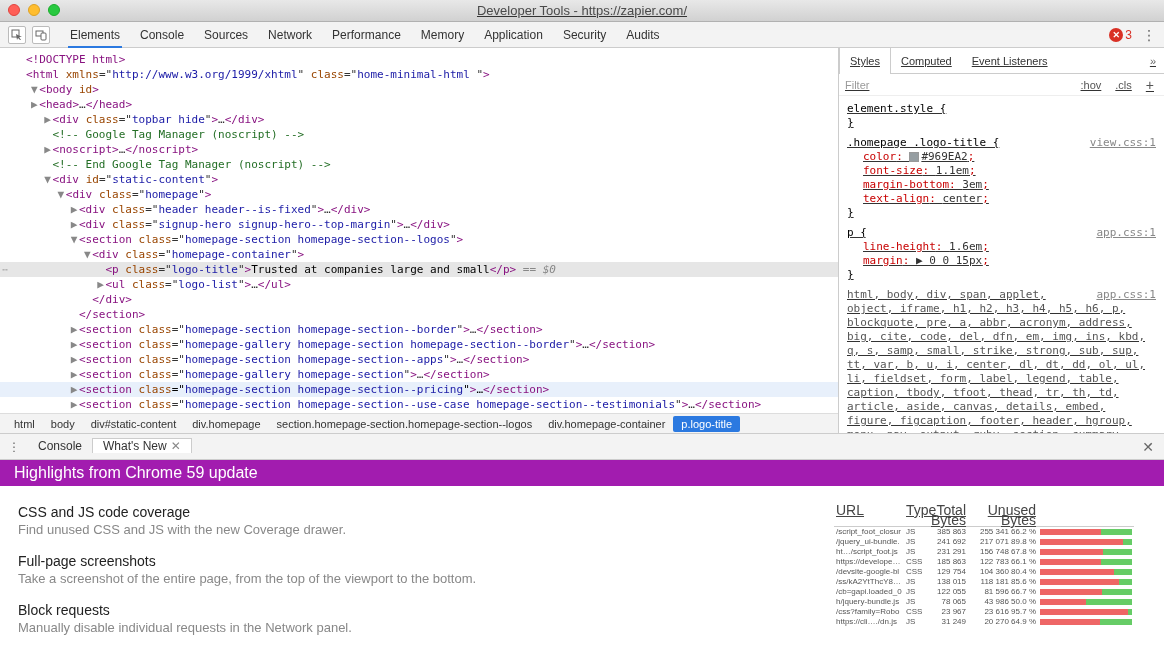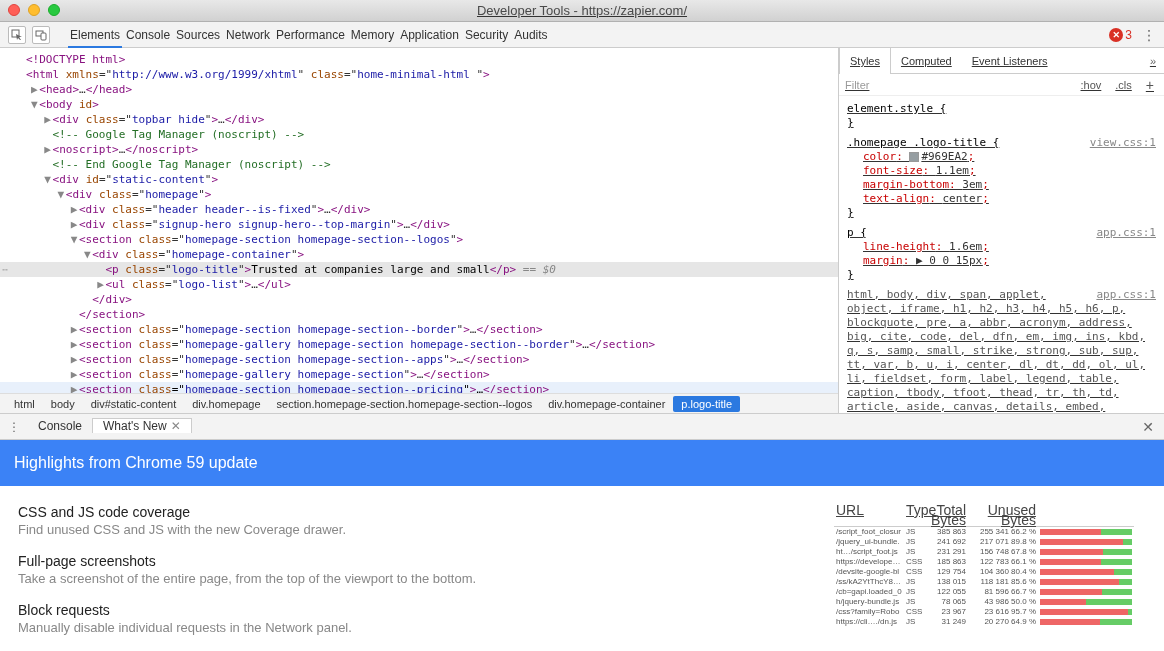--- a/index.html
+++ b/index.html
@@ -34,21 +34,21 @@
 .toolbar {
   height: 26px;
   background: #f3f3f3;
   border-bottom: 1px solid #ccc;
   display: flex;
   align-items: center;
   padding: 0 8px;
 }
 .toolbar .picker { display:flex; gap:6px; margin-right:18px; }
 .picker-btn { width:18px; height:18px; border:1px solid #bbb; border-radius:2px; display:flex; align-items:center; justify-content:center; color:#666; background:#fff; font-size:10px; }
-.toolbar .tabs { display:flex; gap:2px; }
+.toolbar .tabs { display:flex; gap:16px; }
 .toolbar .tab { color:#333; font-size:12px; padding:0 2px; cursor:default; height:26px; line-height:26px; }
 .toolbar .tab.active { color:#333; border-bottom:2px solid #2b79e0; }
 .toolbar .spacer { flex:1; }
 .toolbar .err { display:flex; align-items:center; color:#d93025; font-size:12px; gap:2px; }
 .err-icon { width:14px; height:14px; border-radius:50%; background:#d93025; color:#fff; display:inline-flex; align-items:center; justify-content:center; font-size:9px; font-weight:bold; }
 .toolbar .kebab { margin-left:10px; color:#666; font-size:14px; }
 
 .main {
   flex:1;
   display:flex;
@@ -135,21 +135,21 @@
   display:flex;
   flex-direction:column;
 }
 .drawer-tabs { height:26px; border-bottom:1px solid #ccc; display:flex; align-items:center; background:#f3f3f3; }
 .drawer-tabs .dkebab { padding:0 8px; color:#666; }
 .drawer-tabs .dtab { padding:0 10px; line-height:21px; color:#333; }
 .drawer-tabs .dtab.active { background:#fff; border:1px solid #ccc; border-bottom:none; height:22px; margin-bottom:-1px; }
 .drawer-tabs .dclose { margin-left:4px; color:#888; cursor:default; }
 .drawer-tabs .spacer { flex:1; }
 .drawer-tabs .closex { padding:0 10px; color:#666; font-size:14px; }
-.banner { background:#3b82f6; color:#fff; font-size:16px; padding:14px 14px; }
+.banner { background:#a21caf; color:#fff; font-size:16px; padding:4px 14px; }
 .drawer-content { display:flex; padding:18px 0 0 18px; gap:12px; overflow:hidden; }
 .features { flex:1; }
 .feat-title { font-size:14px; color:#222; margin-bottom:2px; }
 .feat-desc { font-size:13px; color:#888; margin-bottom:16px; }
 
 .covwrap { width:300px; margin-left:auto; margin-right:30px; font-size:8px; color:#555; line-height:10px; }
 .covhead { display:flex; border-bottom:1px solid #ccc; padding:1px 0; font-size:14px; color:#444;text-decoration:underline; }
 .covhead div { padding:0 2px; }
 .covrow { display:flex; align-items:center; padding:0; }
 .covrow div { padding:0 2px; overflow:hidden; white-space:nowrap; text-overflow:ellipsis; }
@@ -205,22 +205,22 @@
     <span>3</span>
   </div>
   <div class="kebab">⋮</div>
 </div>
 
 <div class="main">
   <div class="elements">
     <div class="dom" id="dom">
         <div class="line"><span class="arr"> </span><span class="punct">&lt;!DOCTYPE html&gt;</span></div>
         <div class="line"><span class="arr"> </span><span class="punct">&lt;</span><span class="tag">html</span> <span class="attr">xmlns</span>="<span class="val">http://www.w3.org/1999/xhtml</span>" <span class="attr">class</span>="<span class="val">home-minimal-html </span>"<span class="punct">&gt;</span></div>
+        <div class="line">  <span class="arr">▼</span><span class="punct">&lt;</span><span class="tag">body</span> <span class="attr">id</span><span class="punct">&gt;</span></div>
         <div class="line">  <span class="arr">▶</span><span class="punct">&lt;</span><span class="tag">head</span><span class="punct">&gt;</span>…<span class="punct">&lt;/</span><span class="tag">head</span><span class="punct">&gt;</span></div>
-        <div class="line">  <span class="arr">▼</span><span class="punct">&lt;</span><span class="tag">body</span> <span class="attr">id</span><span class="punct">&gt;</span></div>
         <div class="line">    <span class="arr">▶</span><span class="punct">&lt;</span><span class="tag">div</span> <span class="attr">class</span>="<span class="val">topbar hide</span>"<span class="punct">&gt;</span>…<span class="punct">&lt;/</span><span class="tag">div</span><span class="punct">&gt;</span></div>
         <div class="line">    <span class="arr"> </span><span class="cm">&lt;!-- Google Tag Manager (noscript) --&gt;</span></div>
         <div class="line">    <span class="arr">▶</span><span class="punct">&lt;</span><span class="tag">noscript</span><span class="punct">&gt;</span>…<span class="punct">&lt;/</span><span class="tag">noscript</span><span class="punct">&gt;</span></div>
         <div class="line">    <span class="arr"> </span><span class="cm">&lt;!-- End Google Tag Manager (noscript) --&gt;</span></div>
         <div class="line">    <span class="arr">▼</span><span class="punct">&lt;</span><span class="tag">div</span> <span class="attr">id</span>="<span class="val">static-content</span>"<span class="punct">&gt;</span></div>
         <div class="line">      <span class="arr">▼</span><span class="punct">&lt;</span><span class="tag">div</span> <span class="attr">class</span>="<span class="val">homepage</span>"<span class="punct">&gt;</span></div>
         <div class="line">        <span class="arr">▶</span><span class="punct">&lt;</span><span class="tag">div</span> <span class="attr">class</span>="<span class="val">header header--is-fixed</span>"<span class="punct">&gt;</span>…<span class="punct">&lt;/</span><span class="tag">div</span><span class="punct">&gt;</span></div>
         <div class="line">        <span class="arr">▶</span><span class="punct">&lt;</span><span class="tag">div</span> <span class="attr">class</span>="<span class="val">signup-hero signup-hero--top-margin</span>"<span class="punct">&gt;</span>…<span class="punct">&lt;/</span><span class="tag">div</span><span class="punct">&gt;</span></div>
         <div class="line">        <span class="arr">▼</span><span class="punct">&lt;</span><span class="tag">section</span> <span class="attr">class</span>="<span class="val">homepage-section homepage-section--logos</span>"<span class="punct">&gt;</span></div>
         <div class="line">          <span class="arr">▼</span><span class="punct">&lt;</span><span class="tag">div</span> <span class="attr">class</span>="<span class="val">homepage-container</span>"<span class="punct">&gt;</span></div>

